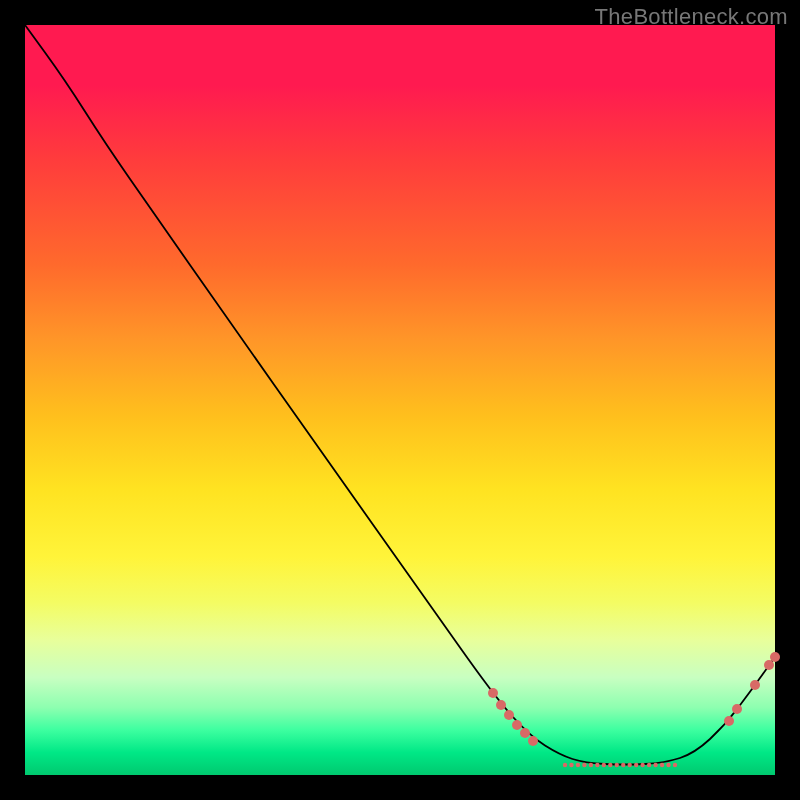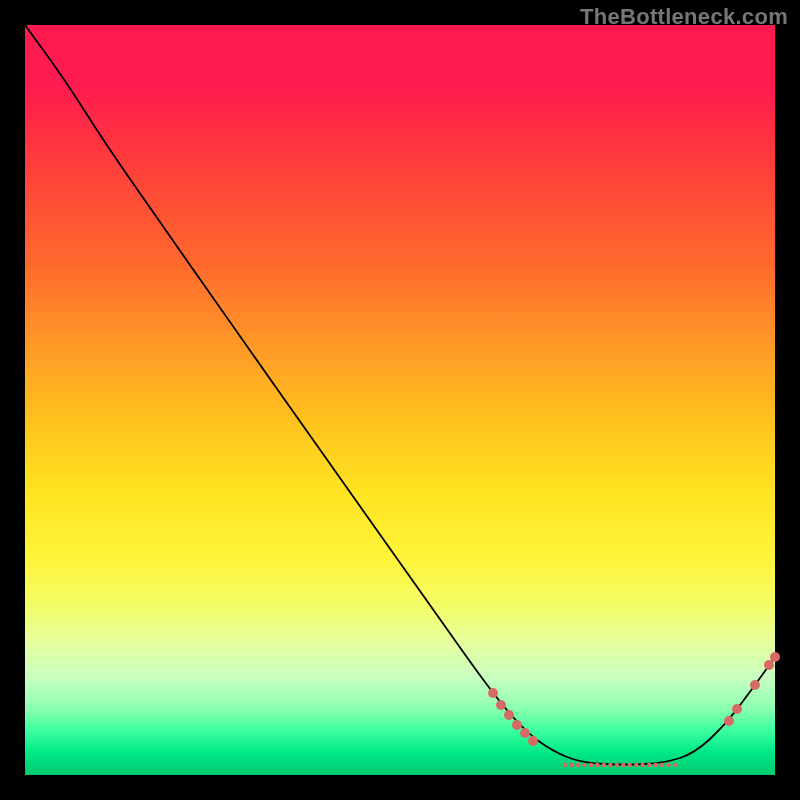--- a/index.html
+++ b/index.html
@@ -1,16 +1,16 @@
 <!DOCTYPE html>
 <html><head>
 <meta charset="utf-8">
 <style>
 html,body{margin:0;padding:0;width:800px;height:800px;background:#000;overflow:hidden;font-family:Arial,Helvetica,sans-serif}
-.watermark{position:absolute;top:4px;right:12px;color:#777;font-size:22px;font-weight:700;letter-spacing:.3px;z-index:5}
+.watermark{position:absolute;top:4px;right:12px;color:#777;font-size:22px;font-weight:400;letter-spacing:.3px;z-index:5}
 .plot-area{position:absolute;left:25px;top:25px;width:750px;height:750px}
 .gradient-bg{position:absolute;left:0;top:0;width:750px;height:750px;background:linear-gradient(to bottom,
   #ff1a50 0%,
   #ff1a50 8%,
   #ff3c3c 18%,
   #ff6a2c 32%,
   #ff9628 42%,
   #ffbf1d 52%,
   #ffe321 62%,
   #fff43a 71%,

